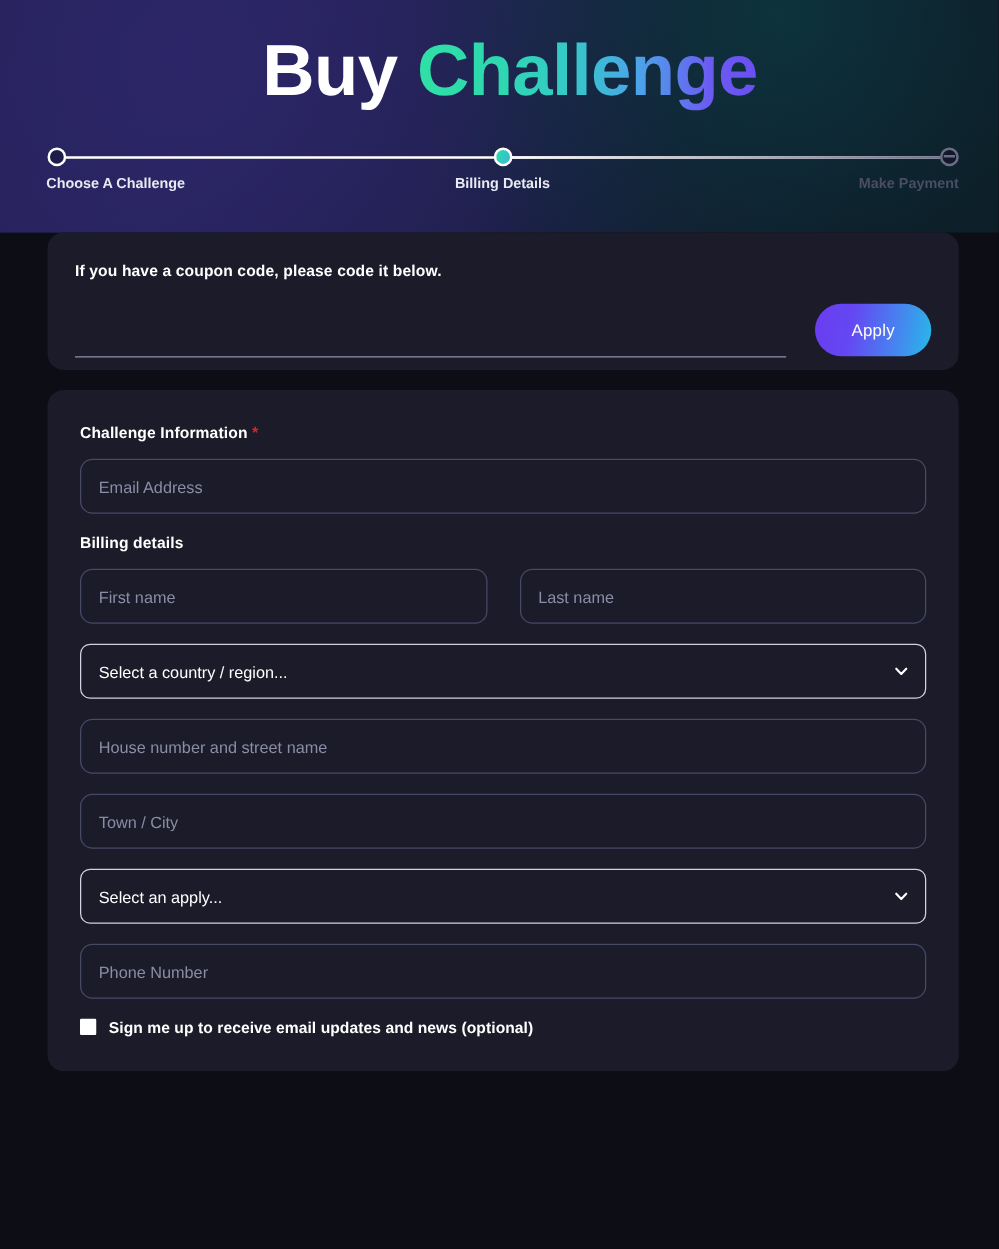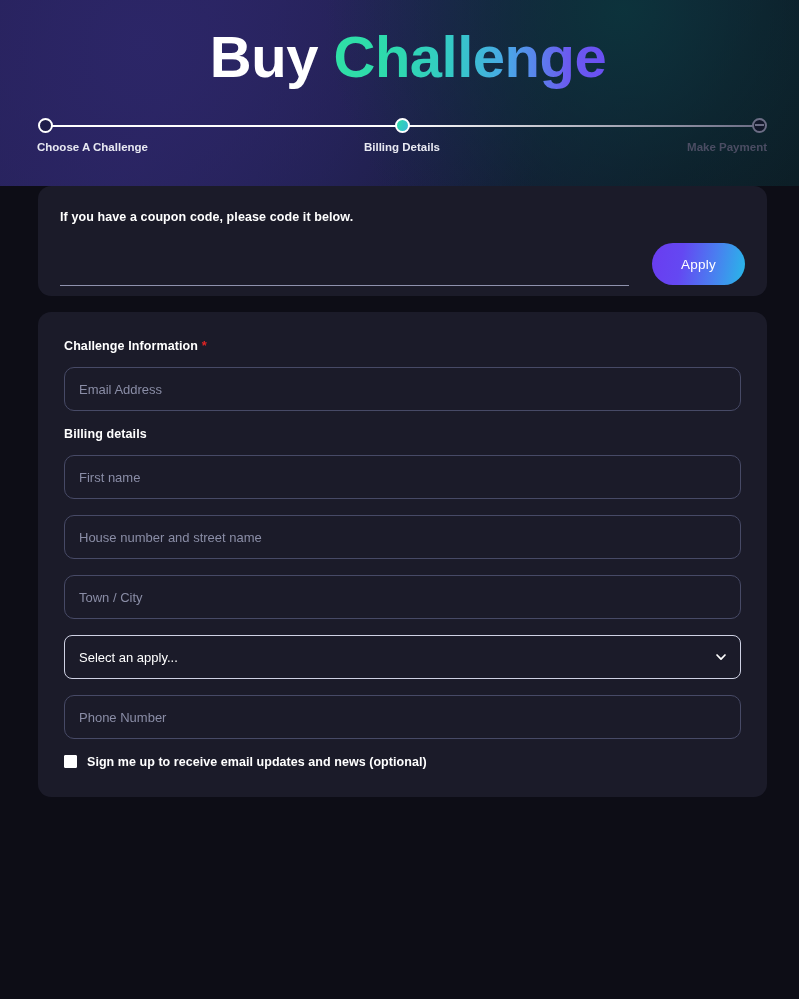--- a/index.html
+++ b/index.html
@@ -319,22 +319,31 @@
     <span>Challenge Information</span>
     <span class="req">*</span>
   </div>
 
   <input class="field" type="text" placeholder="Email Address" style="">
 
   <div class="section-label" style="margin-top:12px;">Billing details</div>
 
   <div class="row2">
     <input class="field" type="text" placeholder="First name" style="">
-  </div>
-
+    <input class="field" type="text" placeholder="Last name" style="">
+  </div>
+
+  <div class="select-wrap">
+    <div class="select-box">Select a country / region...</div>
+    <span class="chev">
+      <svg width="12" height="12" viewBox="0 0 12 12">
+        <path d="M2 4 L6 8.2 L10 4" fill="none" stroke="#ffffff" stroke-width="1.7" stroke-linecap="round" stroke-linejoin="round"></path>
+      </svg>
+    </span>
+  </div>
 
   <input class="field" type="text" placeholder="House number and street name" style="">
 
   <input class="field" type="text" placeholder="Town / City" style="">
 
   <div class="select-wrap">
     <div class="select-box">Select an apply...</div>
     <span class="chev">
       <svg width="12" height="12" viewBox="0 0 12 12">
         <path d="M2 4 L6 8.2 L10 4" fill="none" stroke="#ffffff" stroke-width="1.7" stroke-linecap="round" stroke-linejoin="round"></path>

